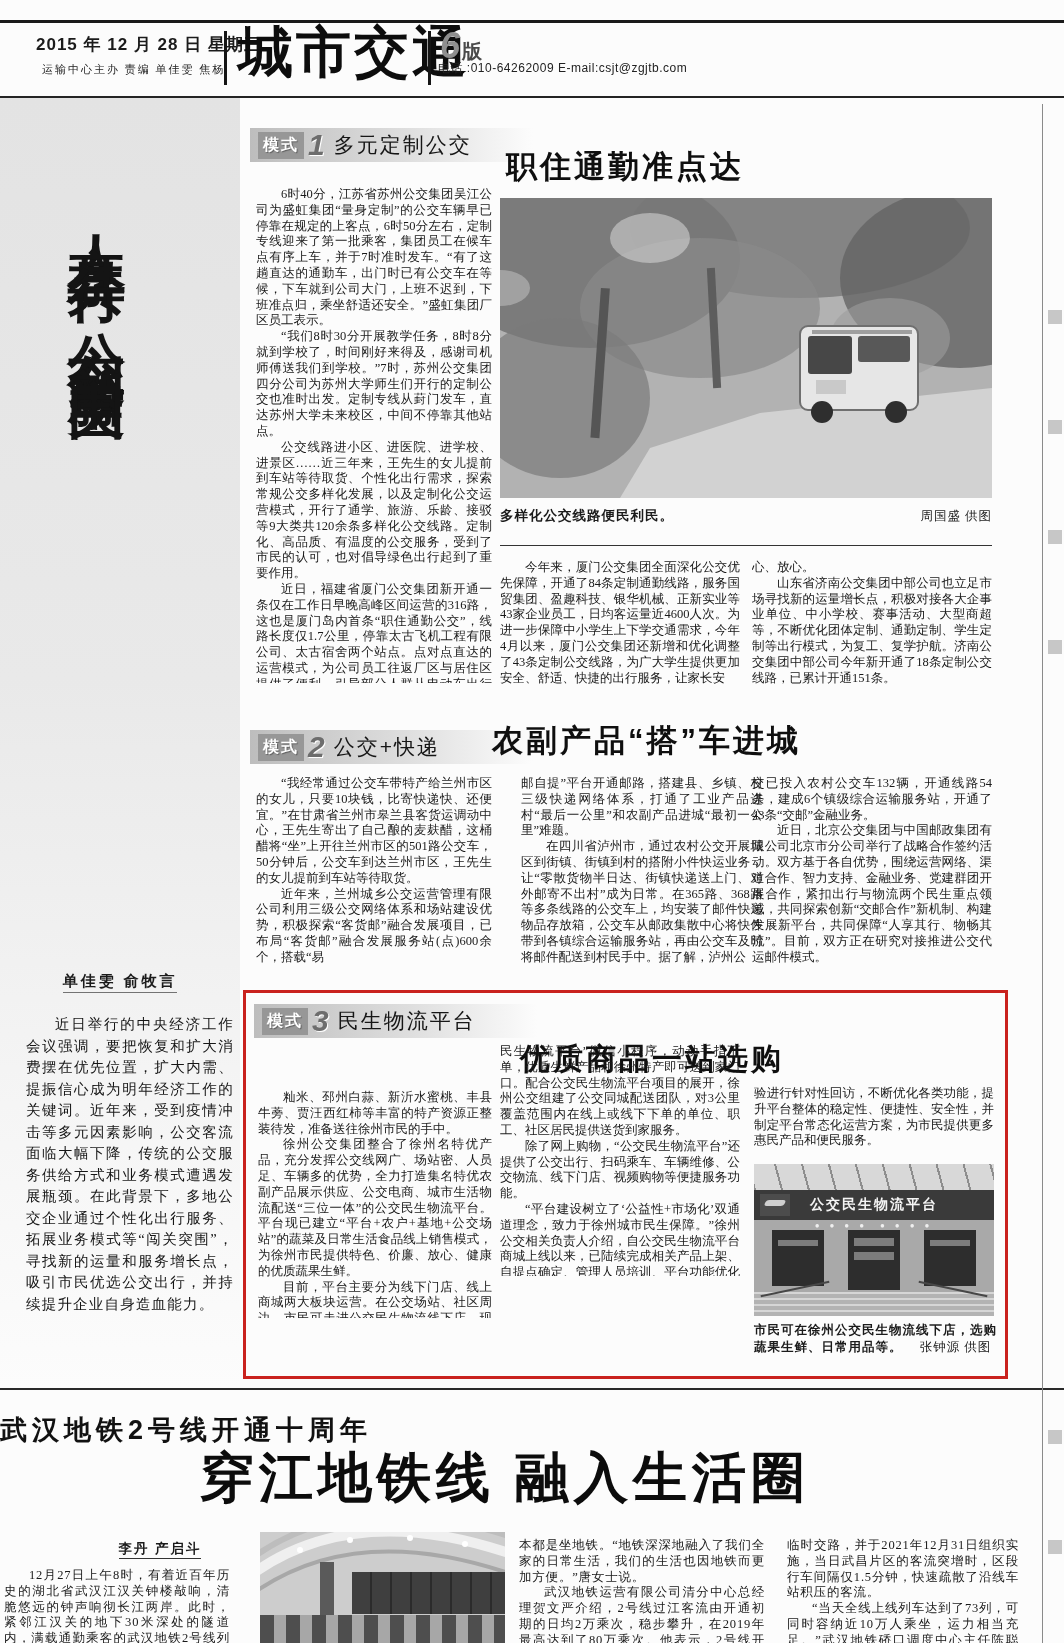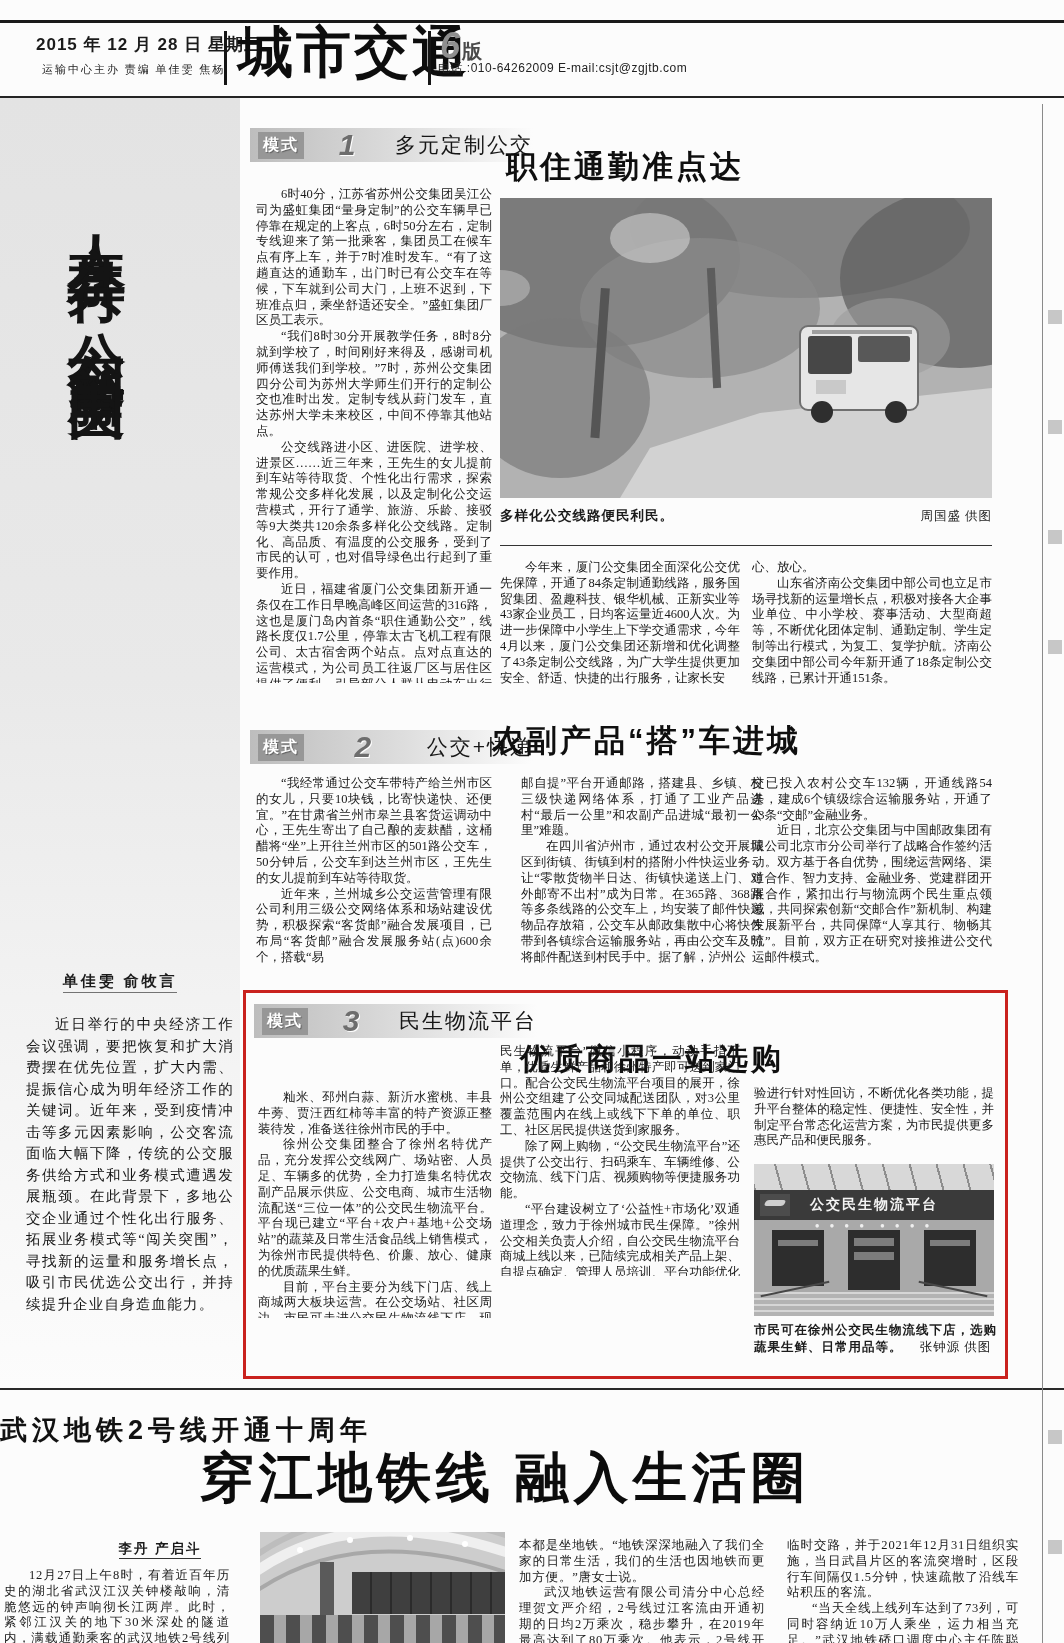--- a/index.html
+++ b/index.html
@@ -32,21 +32,21 @@
       letter-spacing:1.2px;text-align:justify;text-indent:2em;color:#161616;}
 
   
   .col{overflow:hidden;}
   .col p{margin:0;font-size:12.5px;line-height:15.8px;text-align:justify;text-indent:2em;color:#191919;}
   .col p.cont{text-indent:0;}
   .col p + p{margin-top:0;}
 
   
   .badge{display:flex;align-items:center;height:34px;padding-left:8px;width:275px;
-      background:linear-gradient(90deg,#bdbdbd 0%,#dedede 55%,rgba(224,224,224,0) 100%);justify-content:space-between;}
+      background:linear-gradient(90deg,#bdbdbd 0%,#dedede 55%,rgba(224,224,224,0) 100%);}
   .badge-box{background:#979797;color:#fff;font-weight:700;font-size:16px;padding:3px 5px;
       letter-spacing:2px;text-shadow:1px 1px 1px #5f5f5f;}
   .badge-num{font-size:30px;font-weight:900;font-style:italic;color:#6d6d6d;
       text-shadow:1px 1px 0 #fff;margin:0 9px 0 4px;line-height:1;}
   .badge-label{font-weight:400;font-size:21px;color:#161616;letter-spacing:2px;}
   .sec-head{font-weight:800;color:#0f0f0f;letter-spacing:3px;line-height:1.1;}
 
   
   .photo{background:#b5b5b5;overflow:hidden;}
   .caprow{display:flex;justify-content:space-between;align-items:baseline;}

